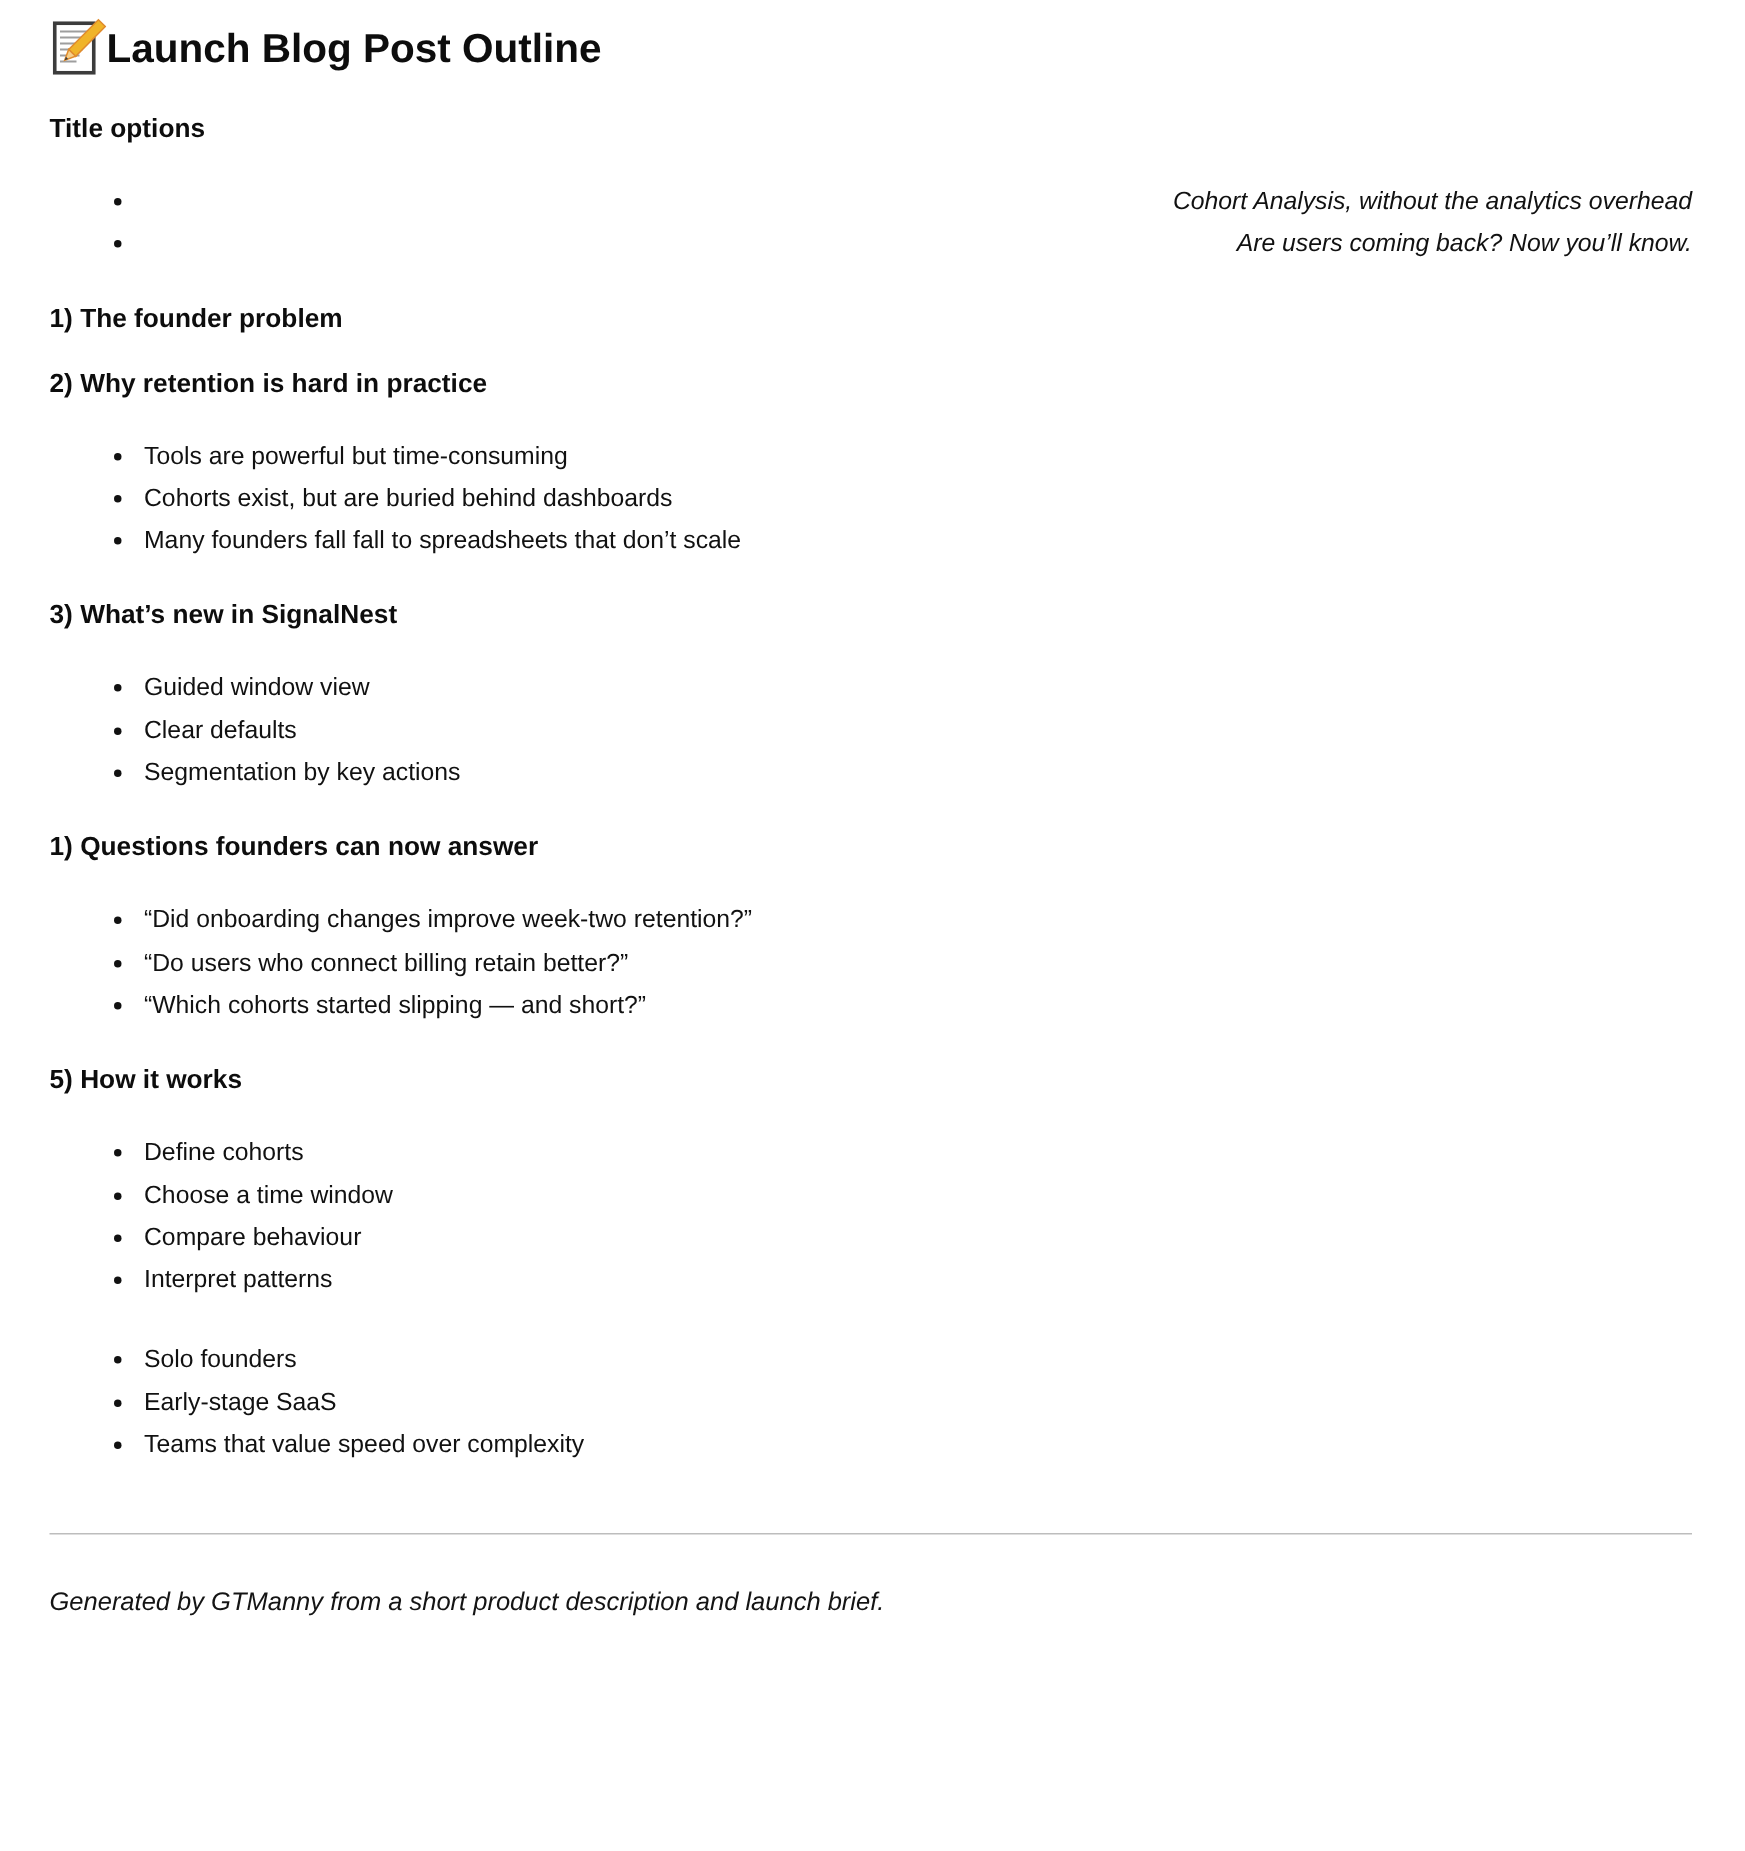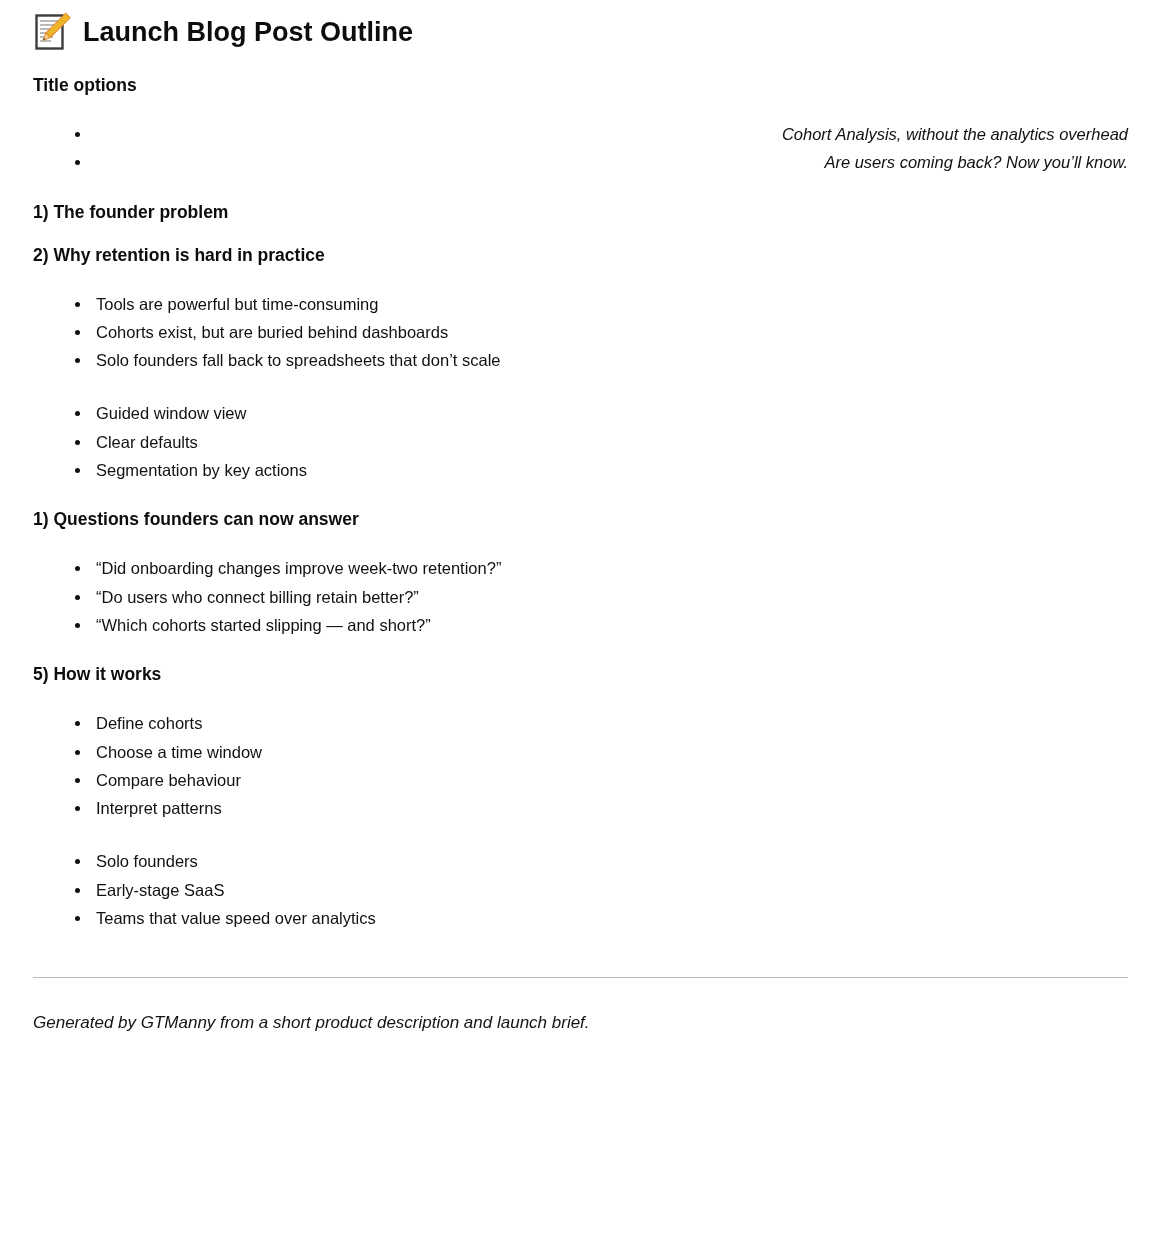--- a/index.html
+++ b/index.html
@@ -6,21 +6,20 @@
   html, body { margin: 0; padding: 0; background: #ffffff; }
   body {
     width: 1163px;
     font-family: "Liberation Sans", "DejaVu Sans", sans-serif;
     color: #111111;
     padding: 12px 35px 14px 33px;
   }
   .doc-title {
     display: flex;
     align-items: center;
-    gap: 12px;
     font-size: 27px;
     font-weight: bold;
     line-height: 36px;
     margin: 0 0 22px 0;
     color: #0d0d0d;
   }
   .doc-title .emoji-icon {
     width: 38px;
     height: 40px;
     flex: 0 0 auto;
@@ -97,25 +96,26 @@
 
   <section>
     <p class="section-heading">1) The founder problem</p>
   </section>
 
   <section>
     <p class="section-heading">2) Why retention is hard in practice</p>
     <ul class="outline-list">
         <li>Tools are powerful but time-consuming</li>
         <li>Cohorts exist, but are buried behind dashboards</li>
-        <li>Solo founders fall back to spreadsheets that don’t scale</li>
+        <li>Many founders fall fall to spreadsheets that don’t scale</li>
       </ul>
   </section>
 
   <section>
+    <p class="section-heading">3) What’s new in SignalNest</p>
     <ul class="outline-list">
         <li>Guided window view</li>
         <li>Clear defaults</li>
         <li>Segmentation by key actions</li>
       </ul>
   </section>
 
   <section>
     <p class="section-heading">1) Questions founders can now answer</p>
     <ul class="outline-list">
@@ -132,19 +132,19 @@
         <li>Choose a time window</li>
         <li>Compare behaviour</li>
         <li>Interpret patterns</li>
       </ul>
   </section>
 
   <section>
     <ul class="outline-list">
         <li>Solo founders</li>
         <li>Early-stage SaaS</li>
-        <li>Teams that value speed over analytics</li>
+        <li>Teams that value speed over complexity</li>
       </ul>
   </section>
 </main>
 
 <hr class="footer-rule">
 <p class="footer-note">Generated by GTManny from a short product description and launch brief.</p>
 
 </body></html>

